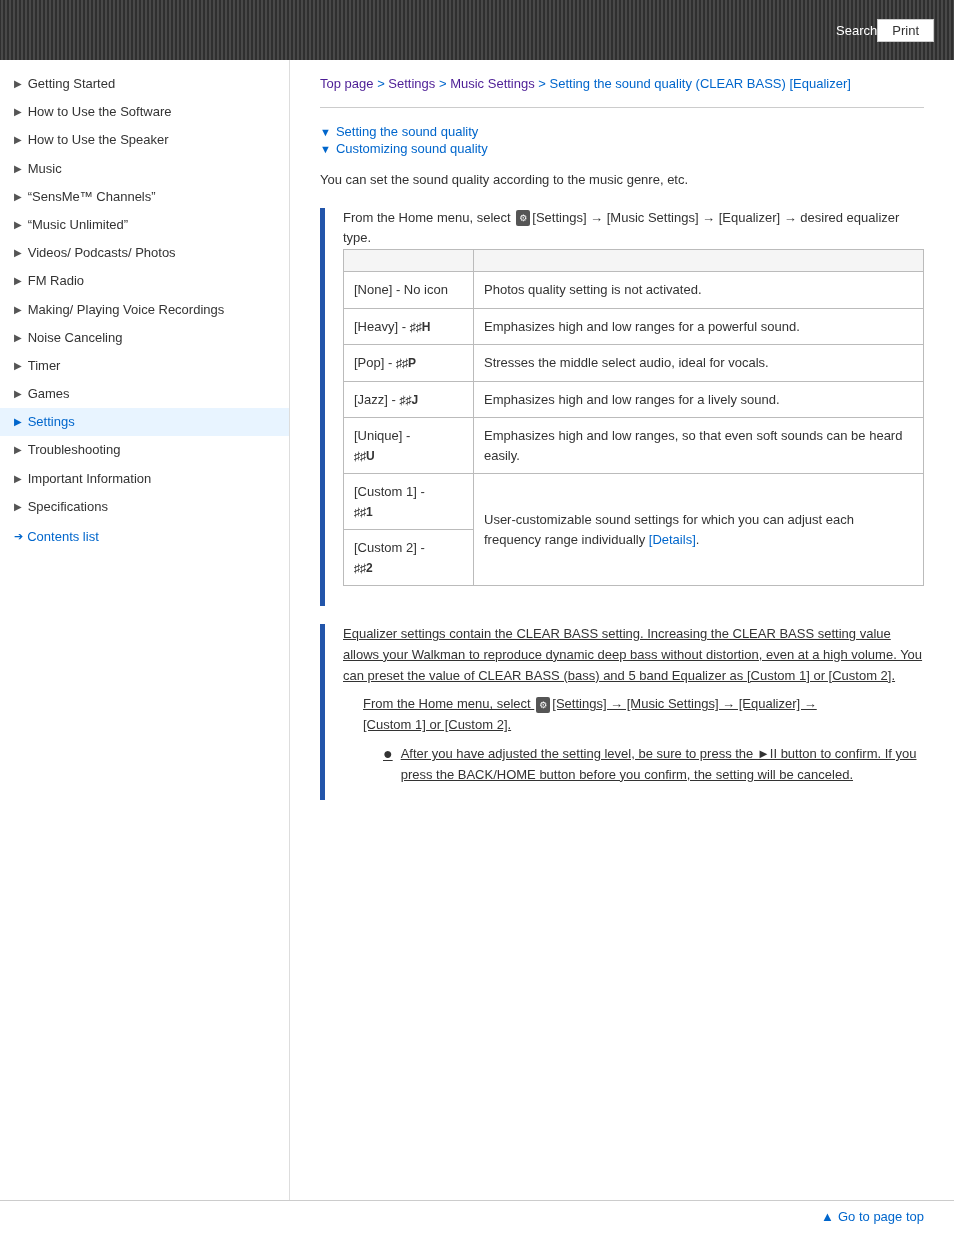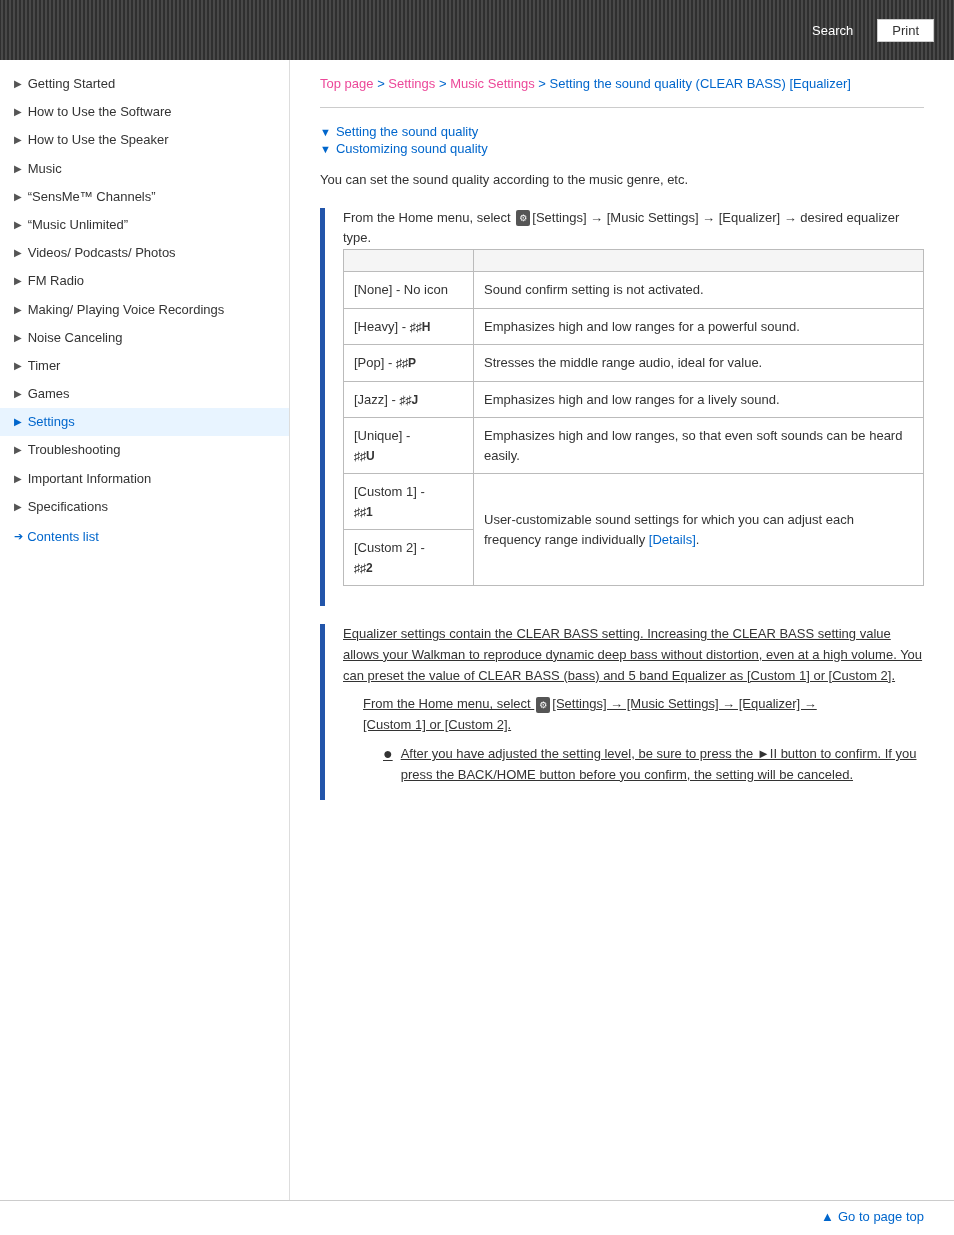--- a/index.html
+++ b/index.html
@@ -6,21 +6,21 @@
     body { font-family: Arial, sans-serif; font-size: 13px; color: #333; background: #fff; width: 954px; min-height: 1235px; }
 
     
     .header {
       background: repeating-linear-gradient(90deg, #222 0px, #555 2px, #222 4px);
       height: 60px;
       display: flex;
       align-items: center;
       justify-content: flex-end;
       padding-right: 20px;
-      gap: 24px;
+      gap: 0;
     }
     .header-btn {
       background: #fff;
       border: 1px solid #ccc;
       padding: 3px 14px;
       font-size: 13px;
       cursor: pointer;
       color: #333;
     }
     .header-search {
@@ -83,21 +83,21 @@
       padding: 10px 30px 20px 30px;
     }
 
     
     .breadcrumb {
       color: #0066cc;
       font-size: 13px;
       margin-bottom: 16px;
       margin-top: 6px;
     }
-    .breadcrumb a { color: #ec4899; text-decoration: none; }
+    .breadcrumb a { color: #4c1d95; text-decoration: none; }
     .breadcrumb span { color: #0066cc; }
 
     .page-divider {
       border: none;
       border-top: 1px solid #ccc;
       margin-bottom: 16px;
     }
 
     
     .section-links { margin-bottom: 14px; }
@@ -325,29 +325,29 @@
         </p>
 
         <table class="eq-table">
           <tbody>
               <tr class="header-row">
             <td></td>
             <td></td>
           </tr>
           <tr>
             <td class="col-name">[None] - No icon</td>
-            <td>Sound confirm setting is not activated.</td>
+            <td>Photos quality setting is not activated.</td>
           </tr>
           <tr>
             <td class="col-name">[Heavy] - <span class="icon-symbol">♯♯H</span></td>
             <td>Emphasizes high and low ranges for a powerful sound.</td>
           </tr>
           <tr>
             <td class="col-name">[Pop] - <span class="icon-symbol">♯♯P</span></td>
-            <td>Stresses the middle range audio, ideal for value.</td>
+            <td>Stresses the middle select audio, ideal for vocals.</td>
           </tr>
           <tr>
             <td class="col-name">[Jazz] - <span class="icon-symbol">♯♯J</span></td>
             <td>Emphasizes high and low ranges for a lively sound.</td>
           </tr>
           <tr>
             <td class="col-name">[Unique] -<br><span class="icon-symbol">♯♯U</span></td>
             <td>Emphasizes high and low ranges, so that even soft sounds can be heard easily.</td>
           </tr>
           <tr>

